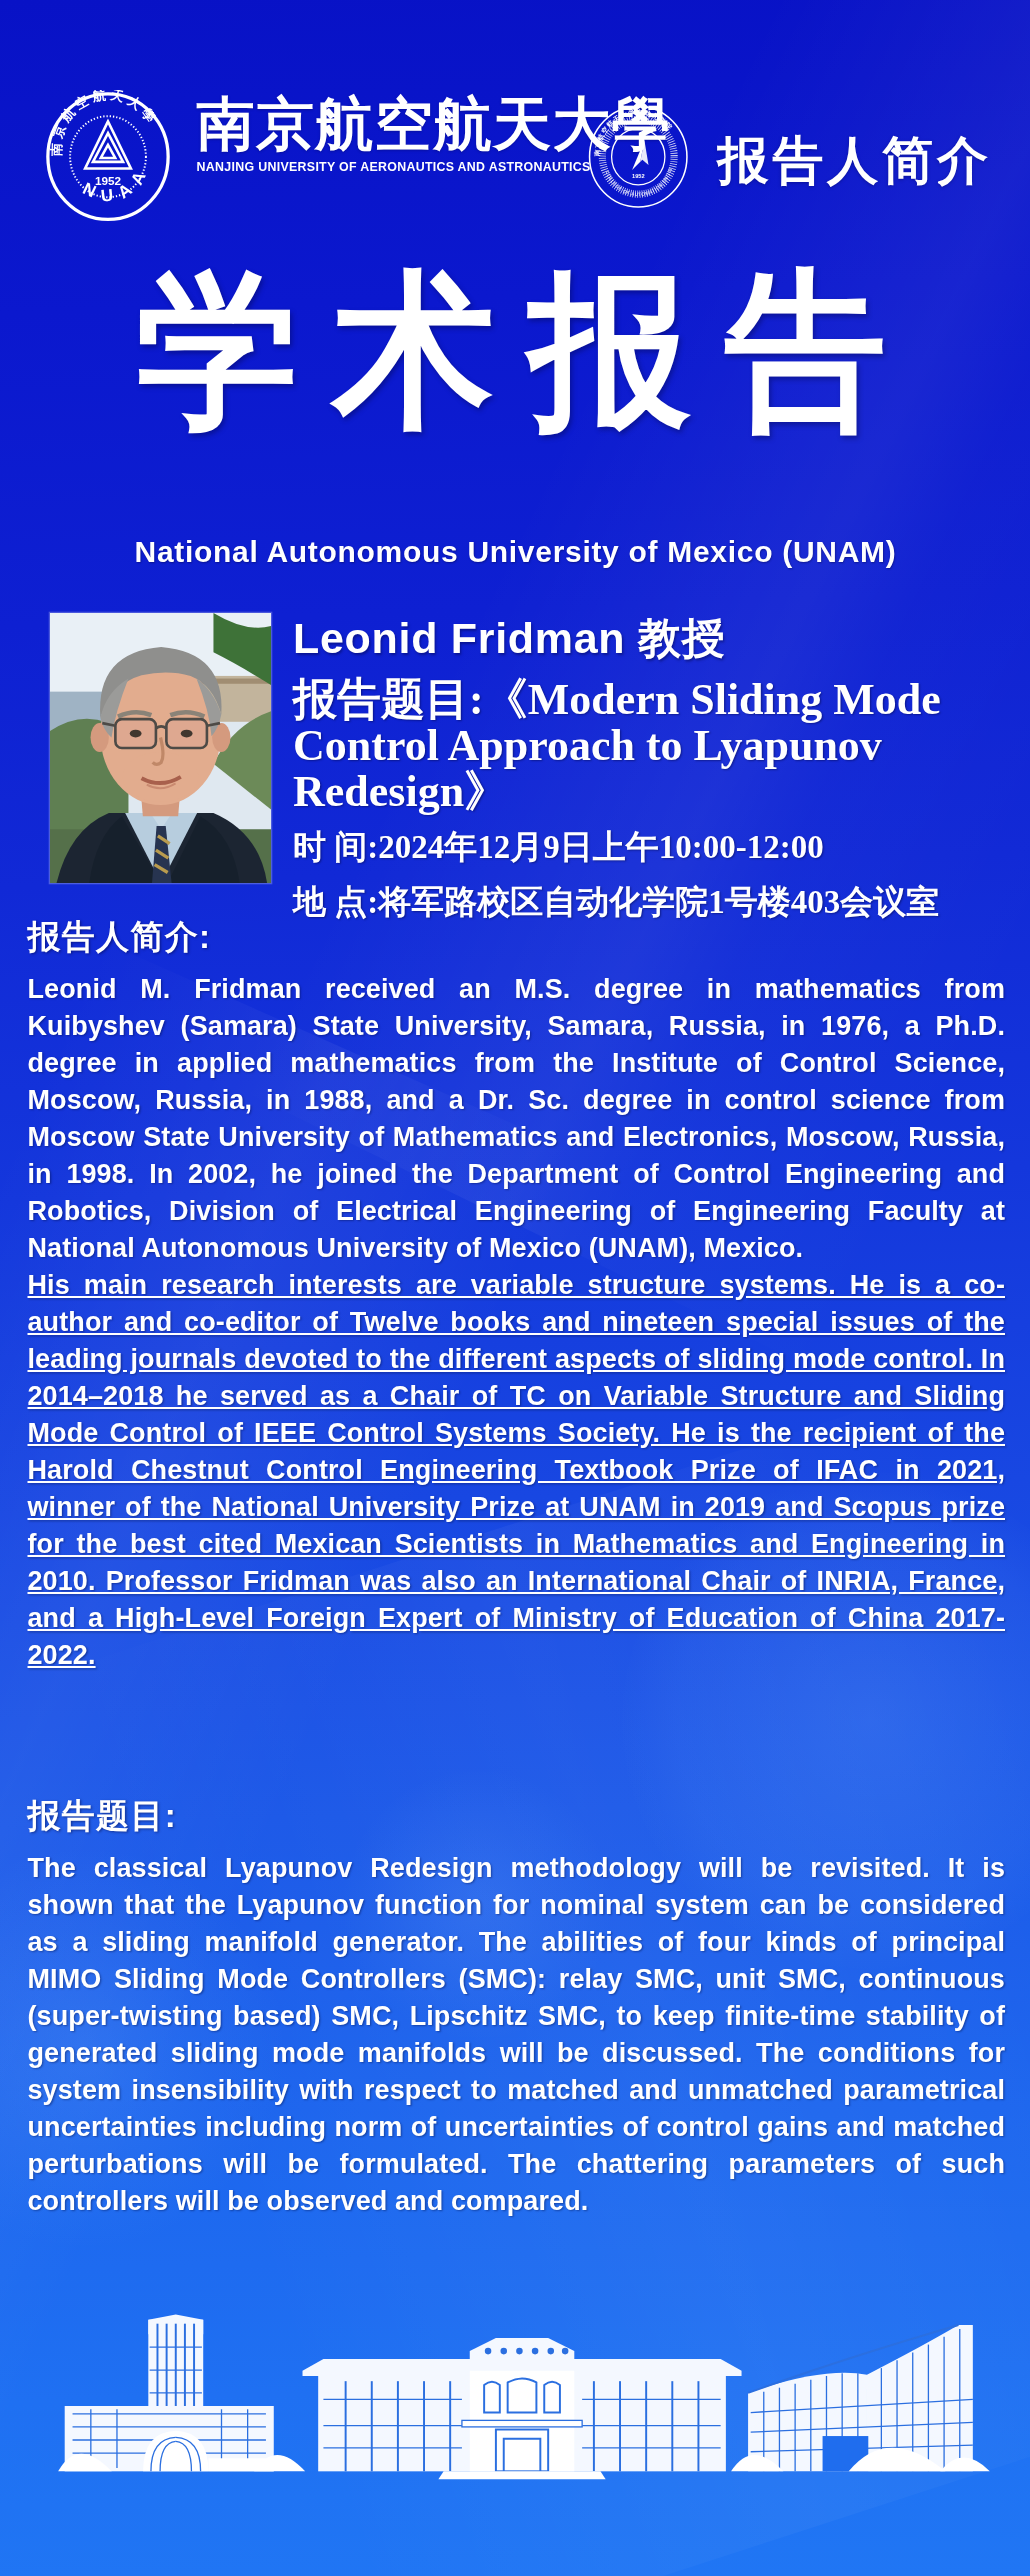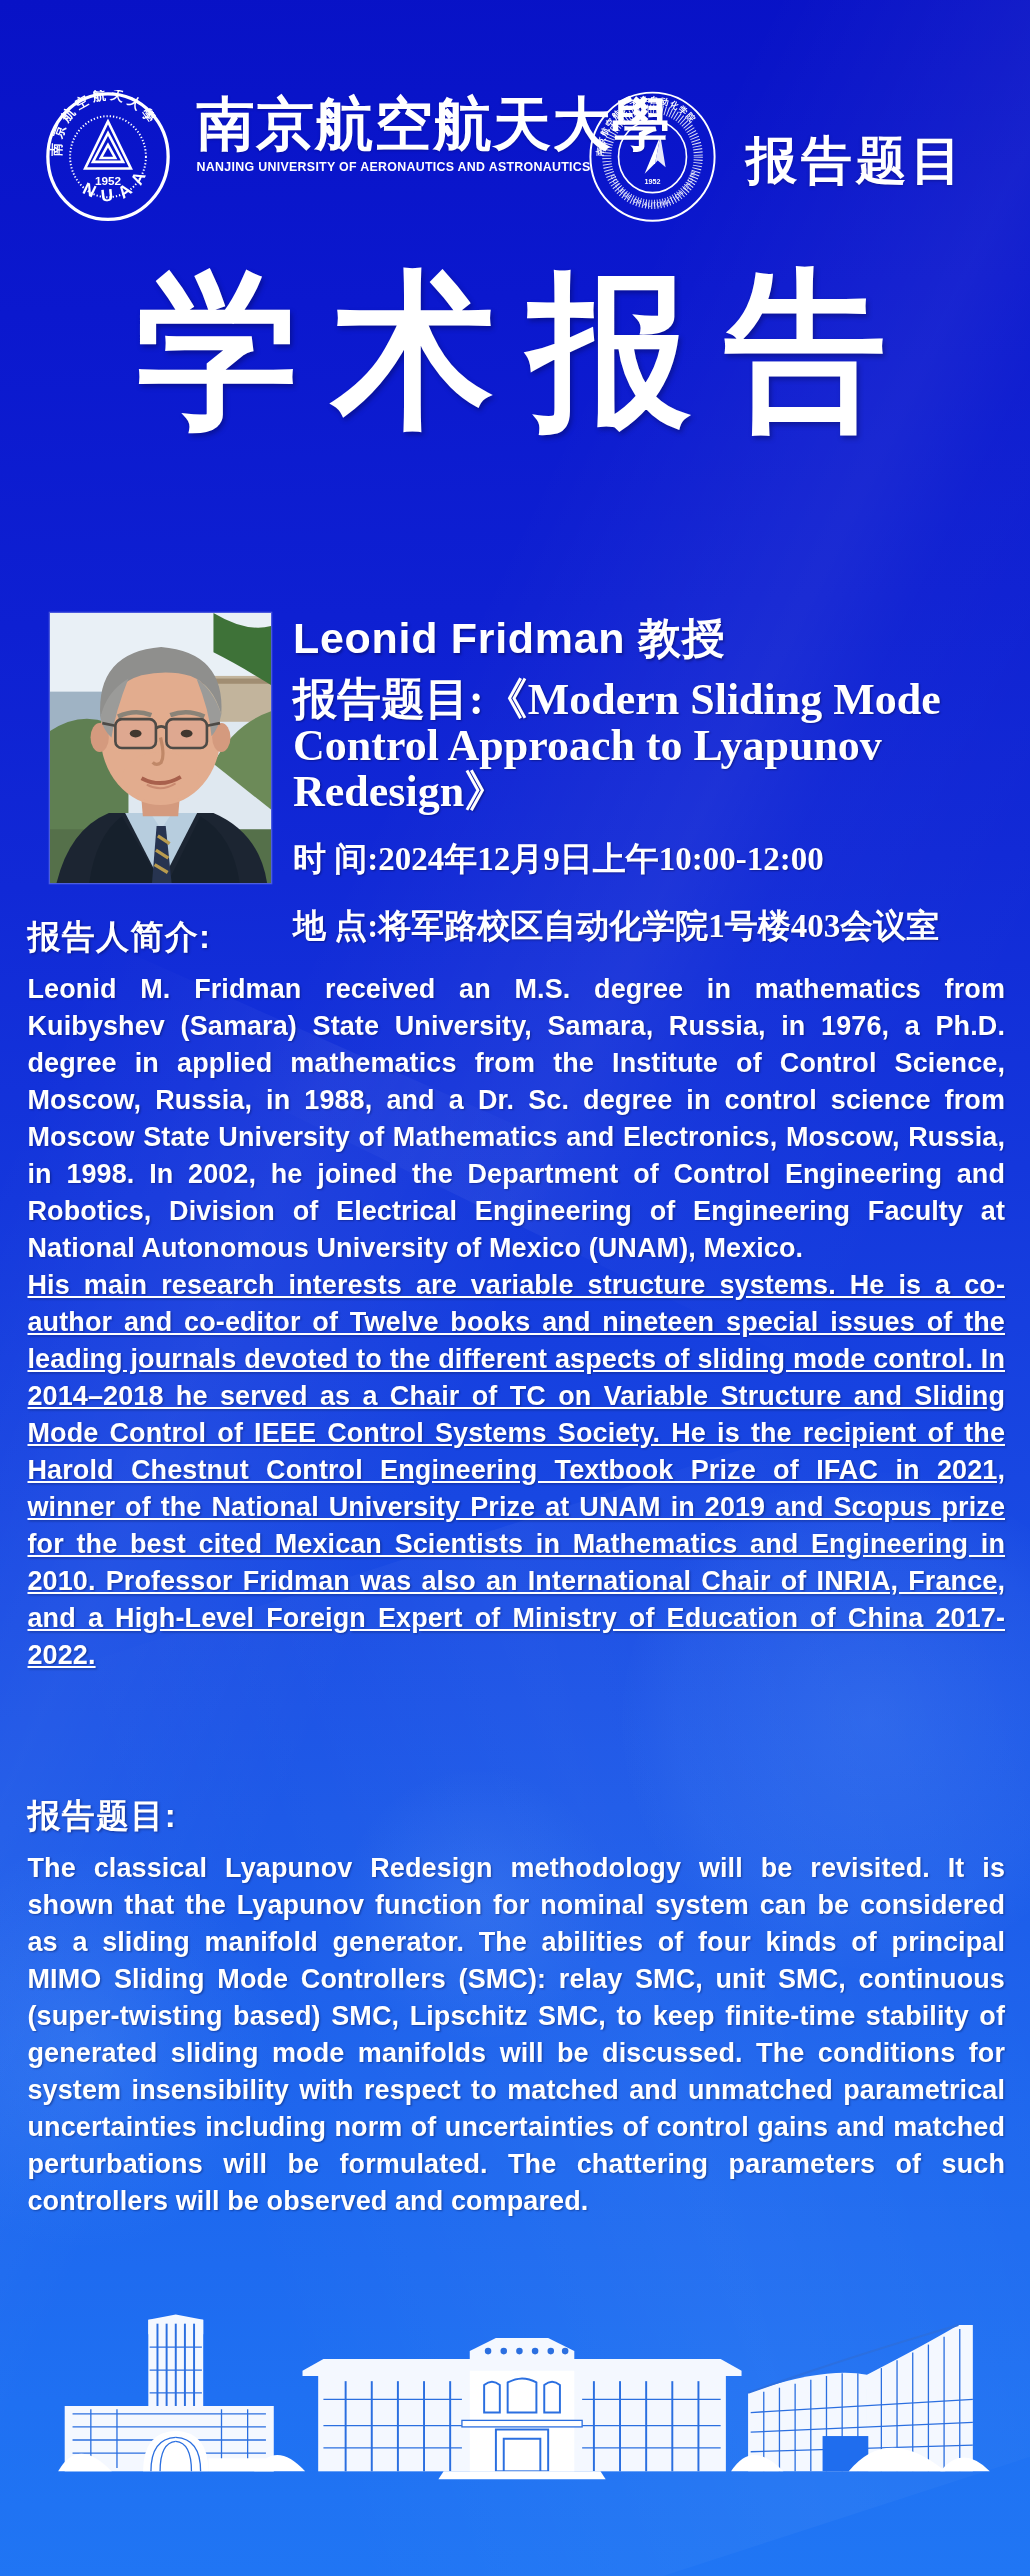--- a/index.html
+++ b/index.html
@@ -42,21 +42,21 @@
   .affiliation{position:absolute;left:0;right:0;top:535px;text-align:center;
     font-size:30px;font-weight:700;letter-spacing:0.7px;text-shadow:0.7px 1.3px 2px rgba(0,0,50,.4);}
 
   
   .speaker{position:absolute;left:50px;top:610px;right:33px;}
   .photo{position:absolute;left:0;top:2.6px;width:221px;height:270px;box-shadow:0 0 0 1.3px rgba(255,255,255,.25);}
   .speaker-info{margin-left:243px;}
   .speaker-name{font-size:43px;font-weight:800;letter-spacing:0.7px;text-shadow:1.3px 2px 2.6px rgba(0,0,50,.4);}
   .speaker-topic{margin-top:9.2px;font-family:"Liberation Serif","DejaVu Serif",serif;
     font-size:44px;font-weight:700;line-height:46px;text-shadow:1.3px 1.3px 2px rgba(0,0,50,.4);}
-  .speaker-meta{margin-top:22px;font-family:"Liberation Serif","DejaVu Serif",serif;
+  .speaker-meta{margin-top:10px;font-family:"Liberation Serif","DejaVu Serif",serif;
     font-size:33px;font-weight:700;line-height:45px;white-space:nowrap;text-shadow:1.3px 1.3px 2px rgba(0,0,50,.4);}
 
   
   .section{position:absolute;left:27.5px;right:26px;}
   .bio{top:915px;}
   .abstract{top:1794px;}
   .sec-heading{font-size:33px;font-weight:800;letter-spacing:1.3px;margin-bottom:10.5px;
     text-shadow:1.3px 1.3px 2.6px rgba(0,0,50,.45);}
   .sec-text{font-size:27px;font-weight:700;line-height:37px;text-align:justify;
     text-shadow:1.3px 1.3px 2px rgba(0,10,60,.38);letter-spacing:0.1px;}
@@ -110,25 +110,26 @@
       <ellipse cx="100" cy="102" rx="70" ry="73" fill="none" stroke="#ffffff" stroke-width="14" stroke-dasharray="1.5 3" opacity=".85"></ellipse>
       <text font-size="13" font-weight="bold" fill="#ffffff" letter-spacing="2"><textPath href="#arcTop2" startOffset="6%">南京航空航天大学自动化学院</textPath></text>
       <text font-size="9" fill="#ffffff" letter-spacing="1"><textPath href="#arcBot2" startOffset="4%">COLLEGE OF AUTOMATION ENGINEERING NUAA</textPath></text>
       <g fill="#ffffff">
         <path d="M 88 128 L 112 70 L 104 112 Z"></path>
         <path d="M 104 112 L 112 70 L 120 118 L 108 108 Z" opacity=".9"></path>
       </g>
       <text x="100" y="144" font-size="11" font-weight="bold" fill="#ffffff" text-anchor="middle">1952</text>
     </svg>
 
-    <div class="college-name">报告题目</div>
+    <div class="college-name">报告人简介</div>
   </div>
 
   <div class="big-title">学术报告</div>
 
+  <div class="affiliation">National Autonomous University of Mexico (UNAM)</div>
 
   <div class="speaker">
     <svg class="photo" viewBox="0 0 338 412" preserveAspectRatio="none">
       <rect x="0" y="0" width="338" height="412" fill="#dfe8f0"></rect>
       <rect x="0" y="0" width="338" height="150" fill="#e9f0f6"></rect>
       <rect x="230" y="96" width="108" height="70" fill="#c2b49c"></rect>
       <rect x="230" y="100" width="108" height="8" fill="#a08d72"></rect>
       <rect x="0" y="120" width="90" height="60" fill="#9fb3c4"></rect>
       <path d="M 0 180 Q 60 140 120 185 L 120 412 L 0 412 Z" fill="#5f7f52"></path>
       <path d="M 338 150 Q 280 170 250 230 L 338 300 Z" fill="#6c8a58"></path>

